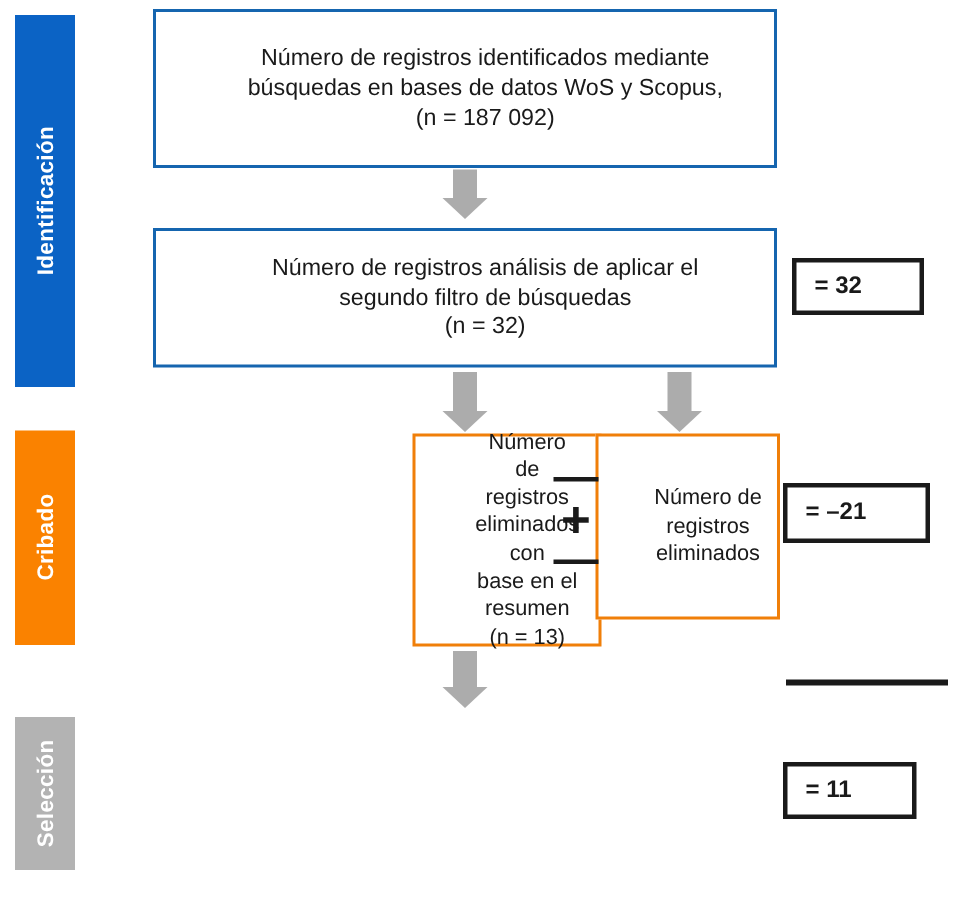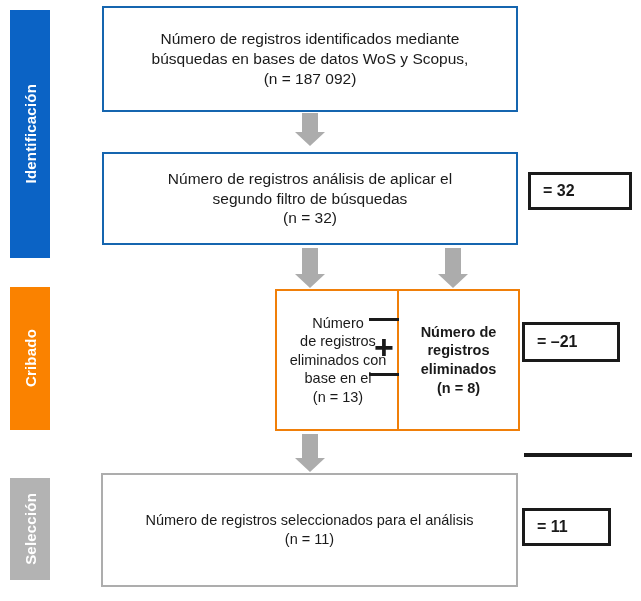--- a/index.html
+++ b/index.html
@@ -45,20 +45,21 @@
   
   .flow-box {
     position: absolute;
     box-sizing: border-box;
     background: #ffffff;
     display: flex;
     align-items: center;
     justify-content: center;
     text-align: center;
     color: #1a1a1a;
+    padding-left: 27px;
   }
   .flow-box .lines { width: 100%; padding: 0 10px; box-sizing: border-box; }
   .flow-box .lines div { line-height: 1.28; }
 
   .box-blue   { border: 2px solid #1565AF; }
   .box-orange { border: 2px solid #F07F09; }
   .box-gray   { border: 2px solid #ADADAD; }
 
   #box-identificados {
     left: 102px; top: 6px; width: 416px; height: 106px;
@@ -67,23 +68,22 @@
   #box-segundo-filtro {
     left: 102px; top: 152px; width: 416px; height: 93px;
     font-size: 15.5px;
   }
   #box-excluidos {
     left: 245px; top: 289px; width: 126px; height: 142px;
     font-size: 14.5px;
     margin-left: 30px;
   }
   #box-duplicados {
-    left: 397px; top: 289px; width: 123px; height: 142px;
+    left: 397px; top: 289px; width: 123px; height: 124px;
     font-size: 14.5px;
-    font-weight: bold;
   }
   #box-seleccionados {
     left: 101px; top: 473px; width: 417px; height: 114px;
     font-size: 14.5px;
   }
   .arrow-wrap { position: absolute; }
   .arrow-wrap .stem {
     position: absolute; left: 50%; top: 0; transform: translateX(-50%);
     width: 16px; background: #ACACAC;
   }
@@ -126,21 +126,21 @@
     box-sizing: border-box;
     border: 3px solid #1a1a1a;
     background: #ffffff;
     display: flex;
     align-items: center;
     color: #1a1a1a;
     font-weight: bold;
     font-size: 16px;
     padding-left: 12px;
   }
-  #result-32  { left: 528px; top: 172px; width: 104px; height: 38px; }
+  #result-32  { left: 528px; top: 172px; width: 88px; height: 38px; }
   #result-21  { left: 522px; top: 322px; width: 98px; height: 40px; text-align: right; }
   #result-11  { left: 522px; top: 508px; width: 89px; height: 38px; }
 
   #sum-rule {
     position: absolute;
     left: 524px; top: 453px; width: 108px; height: 4px;
     background: #1a1a1a;
   }
 </style>
 </head>
@@ -191,50 +191,44 @@
     <div class="stem"></div>
     <div class="head"></div>
   </div>
 
   <div class="flow-box box-orange" id="box-excluidos">
     <div class="lines">
       <div>Número</div>
       <div>de registros</div>
       <div>eliminados con</div>
       <div>base en el</div>
+      <div>resumen</div>
       <div>(n = 13)</div>
     </div>
   </div>
 
   <div class="flow-box box-orange" id="box-duplicados">
     <div class="lines">
       <div>Número de</div>
       <div>registros</div>
       <div>eliminados</div>
-      <div>(n = 8)</div>
     </div>
   </div>
 
   <div id="combiner">
     <div class="bar bar-top"></div>
     <div class="plus">+</div>
     <div class="bar bar-bottom"></div>
   </div>
 
   <div class="result-box" id="result-21">= –21</div>
 
   <div id="sum-rule"></div>
 
   <div class="arrow-wrap" id="arrow-4">
     <div class="stem"></div>
     <div class="head"></div>
   </div>
 
-  <div class="flow-box box-gray" id="box-seleccionados">
-    <div class="lines">
-      <div>Número de registros seleccionados para el análisis</div>
-      <div>(n = 11)</div>
-    </div>
-  </div>
 
   <div class="result-box" id="result-11">= 11</div>
 
 </div>
 
 </body></html>

